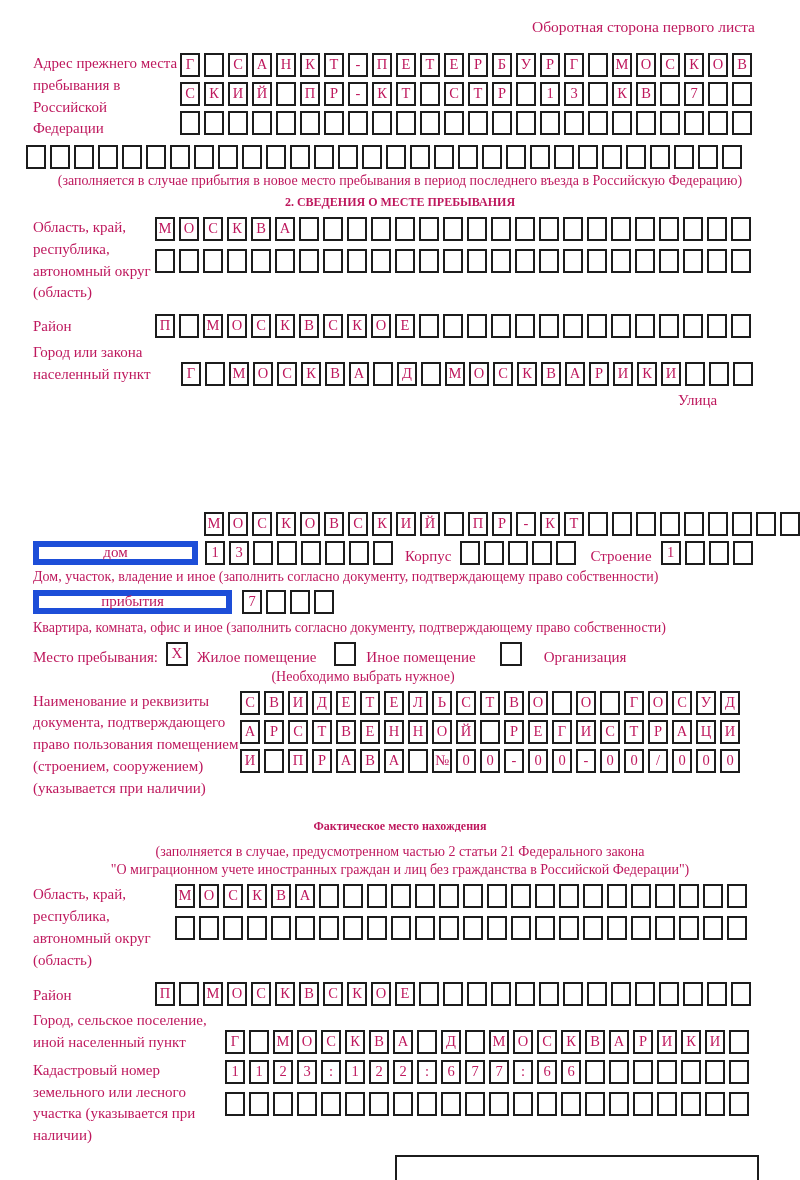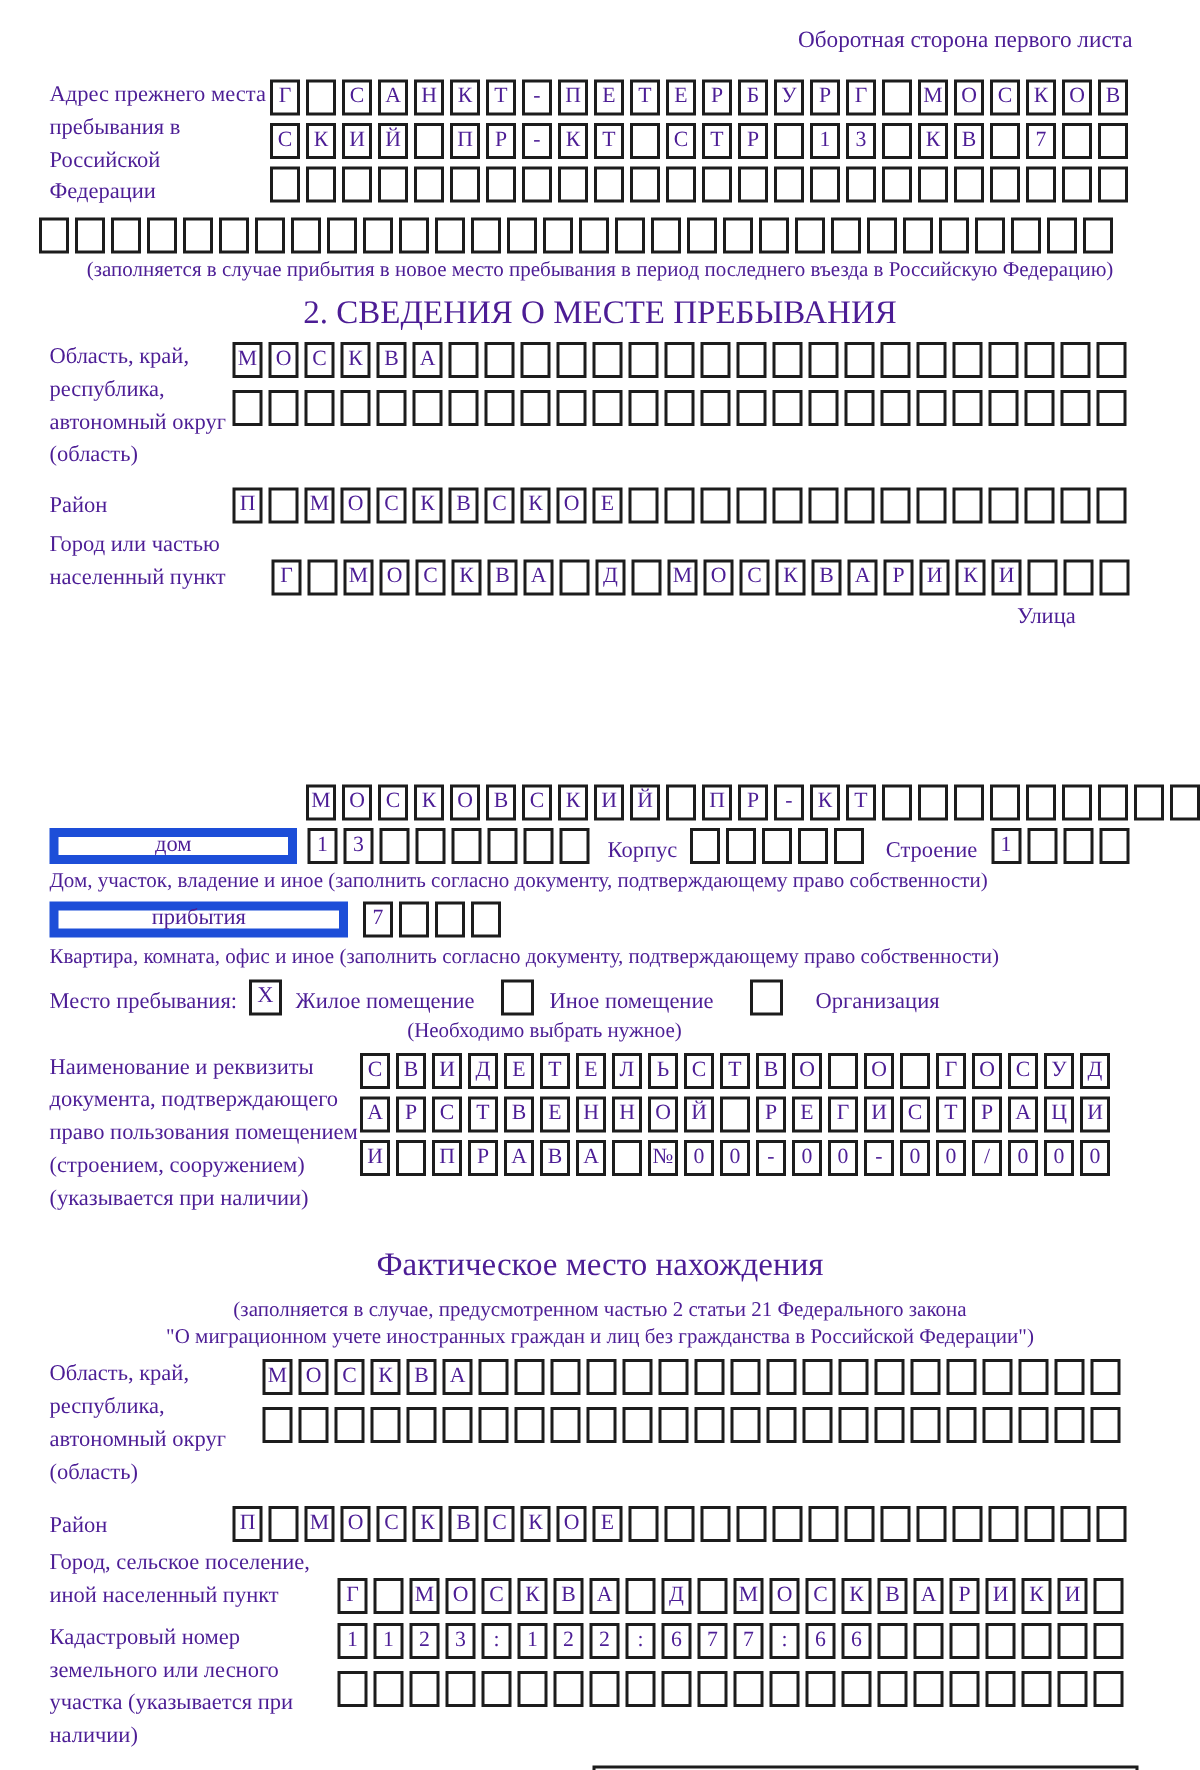--- a/index.html
+++ b/index.html
@@ -1,19 +1,19 @@
 <!DOCTYPE html>
 <html><head>
 <meta charset="utf-8">
 <style>
   html,body{margin:0;padding:0;background:#ffffff;}
   .page{
     position:relative;
     width:800px;height:1180px;
-    background:#fff;color:#4c1d95;
+    background:#fff;color:#be185d;
     font-family:"Liberation Serif","DejaVu Serif",serif;
     overflow:hidden;
     box-sizing:border-box;
     padding:0 0 0 33px;
   }
   .header-note{
     margin-top:18px;
     padding-right:45px;
     text-align:right;
     font-size:15.5px;
@@ -27,21 +27,21 @@
     border:2px solid #1c1c1c;
     display:flex;align-items:center;justify-content:center;
     font-size:14.5px;
     padding-bottom:1px;
   }
   .cellcol{display:flex;flex-direction:column;gap:5px;}
   .frow{display:flex;align-items:flex-start;}
   .crow{display:flex;align-items:flex-end;}
   .note{font-size:14px;}
   .center{text-align:center;}
-  .sec-title{font-weight:normal;font-size:22px;text-align:center;padding-right:33px;}
+  .sec-title{font-weight:bold;font-size:12px;text-align:center;padding-right:33px;}
   .wide-box{
     box-sizing:border-box;
     border:6px solid #1d4ed8;height:24px;
     display:flex;align-items:center;justify-content:center;
     font-size:15px;
   }
   .inline-label{font-size:15px;white-space:nowrap;}
   .chk{
     box-sizing:border-box;
     width:22px;height:24px;border:2px solid #1c1c1c;
@@ -266,21 +266,21 @@
         <div class="cell"></div>
         <div class="cell"></div>
         <div class="cell"></div>
         <div class="cell"></div>
         <div class="cell"></div>
         <div class="cell"></div>
       </div>
   </div>
 
   <div class="crow" style="margin-top:4px;">
-    <div class="label" style="width:148px;flex:0 0 148px;">Город или частью населенный пункт</div>
+    <div class="label" style="width:148px;flex:0 0 148px;">Город или закона населенный пункт</div>
     <div class="cells">
         <div class="cell">Г</div>
         <div class="cell"></div>
         <div class="cell">М</div>
         <div class="cell">О</div>
         <div class="cell">С</div>
         <div class="cell">К</div>
         <div class="cell">В</div>
         <div class="cell">А</div>
         <div class="cell"></div>

